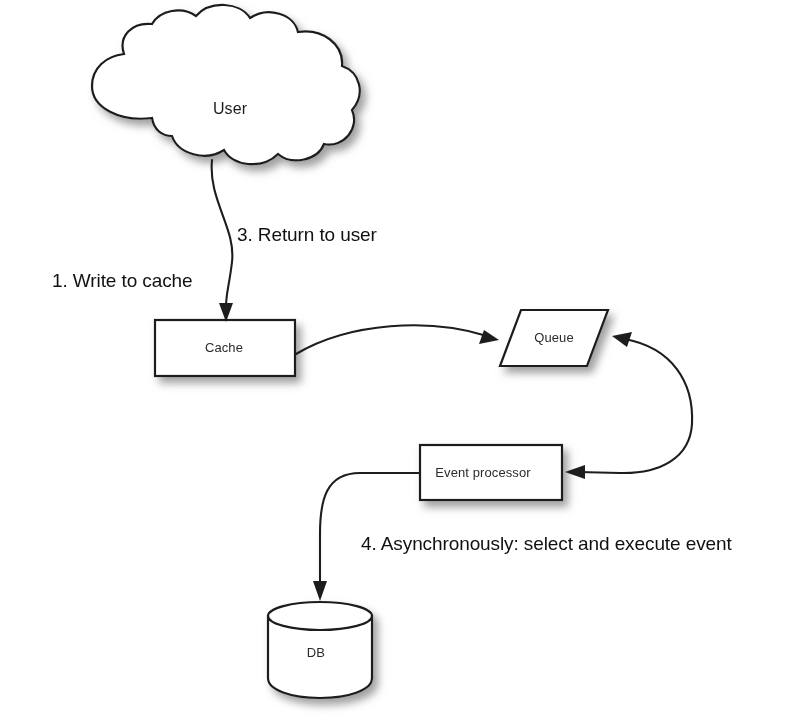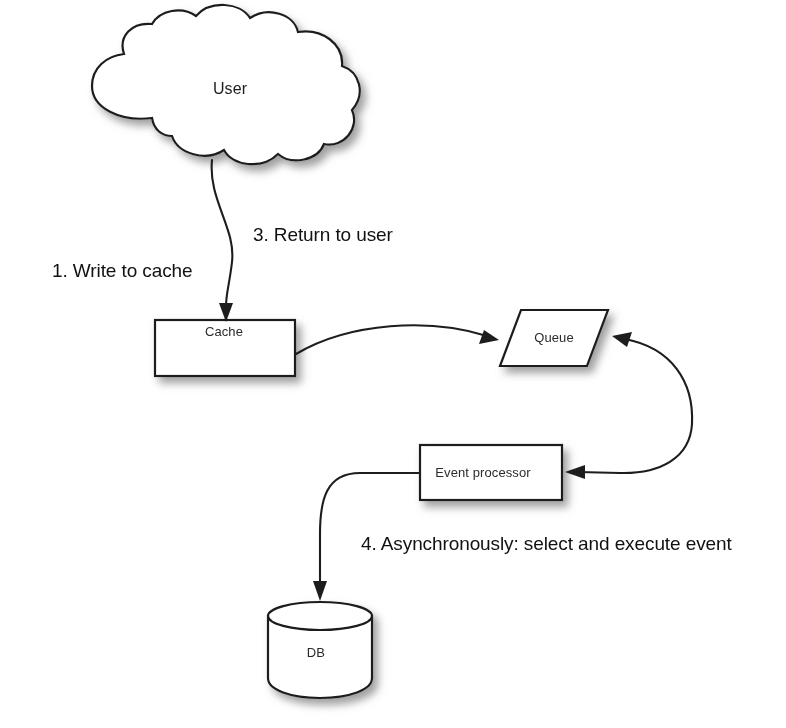--- a/index.html
+++ b/index.html
@@ -136,30 +136,30 @@
     <g>
       <path class="connector" d="M 419 473
                L 360 473
                C 326 473, 320 500, 320 534
                L 320 590"></path>
       <polygon class="arrowhead" points="320,601 313,581 327,581"></polygon>
     </g>
 
   </svg>
 
-  <div class="node-label user" style="left:180px; top:80px; width:100px;">User</div>
+  <div class="node-label user" style="left:180px; top:100px; width:100px;">User</div>
 
-  <div class="node-label" style="left:155px; top:324px; width:138px;">Cache</div>
+  <div class="node-label" style="left:155px; top:340px; width:138px;">Cache</div>
 
   <div class="node-label" style="left:502px; top:330px; width:104px;">Queue</div>
 
   <div class="node-label" style="left:412px; top:465px; width:142px;">Event processor</div>
 
   <div class="node-label" style="left:268px; top:645px; width:96px;">DB</div>
 
-  <div class="step-label" style="left:52px; top:260px;text-align:center;">1. Write to cache</div>
+  <div class="step-label" style="left:52px; top:270px;text-align:center;">1. Write to cache</div>
 
 
-  <div class="step-label" style="left:253px; top:224px;">3. Return to user</div>
+  <div class="step-label" style="left:237px; top:224px;">3. Return to user</div>
 
   <div class="step-label" style="left:361px; top:533px;text-align:center;">4. Asynchronously: select and execute event</div>
 
 </div>
 
 </body></html>

